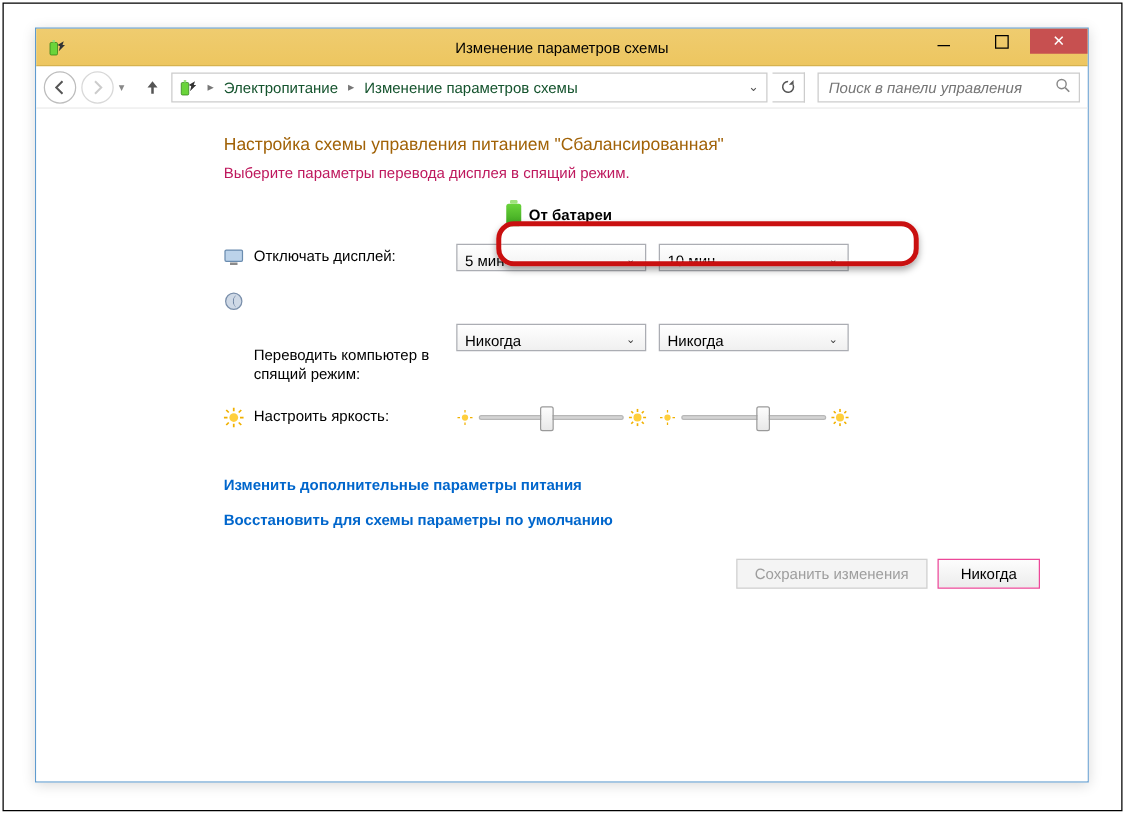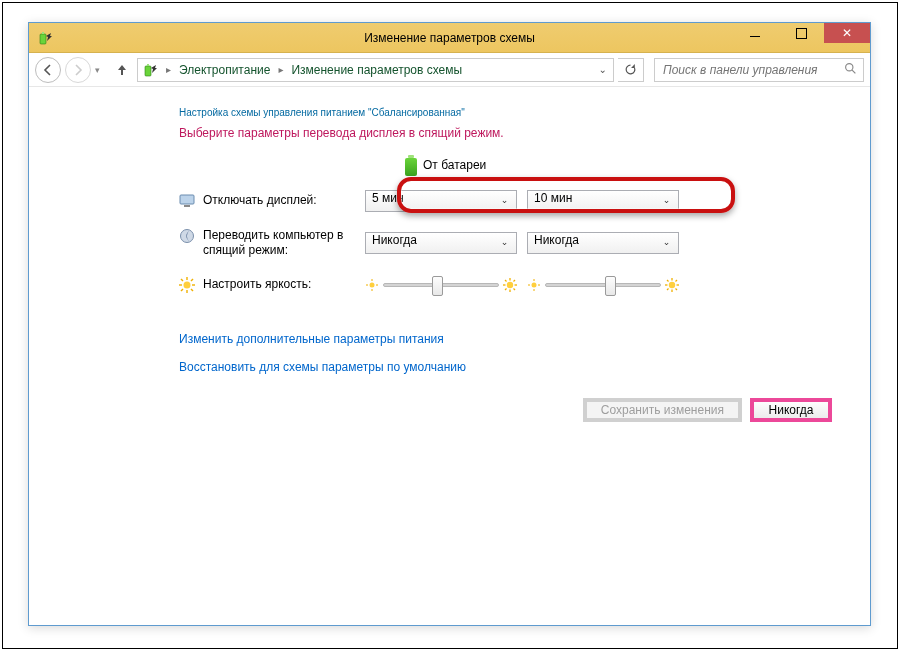--- a/index.html
+++ b/index.html
@@ -152,41 +152,43 @@
 
   
   .content {
     position:absolute;
     top:64px;
     left:0; right:0; bottom:0;
     padding: 20px 34px 20px 150px;
     background:#fff;
   }
   .heading {
-    color:#0369a1;
-    font-size:10px;
+    color:#a16207;
+    font-size:14px;
     margin-bottom:8px;
   }
   .subheading {
     color:#be185d;
     font-size:12px;
     margin-bottom:18px;
   }
 
   .columns-header {
     display:flex;
     margin-left:226px;
     gap:10px;
     margin-bottom:12px;
   }
   .col-head {
     width:152px;
     display:flex;
+    align-items:center;
     gap:6px;
     font-size:12px;
+    font-weight:bold;
   }
   .battery-icon {
     width:12px; height:18px;
     background:linear-gradient(#6ad43a,#3aa21e);
     border-radius:2px;
     position:relative;
   }
   .battery-icon::before {
     content:""; position:absolute; top:-3px; left:3px;
     width:6px; height:3px; background:#9fe27b; border-radius:1px;
@@ -213,21 +215,21 @@
   .setting-label .lbl-icon {
     width:16px; height:16px;
     flex-shrink:0;
   }
   .combo {
     width:152px;
     height:22px;
     border:1px solid #abadb3;
     background:linear-gradient(#fff,#f0f0f0);
     display:flex;
-    align-items:flex-start;
+    align-items:flex-end;
     padding:0 4px 0 6px;
     font-size:12px;
     position:relative;
   }
   .combo .arrow {
     margin-left:auto;
     width:15px; height:18px;
     display:flex; align-items:center; justify-content:center;
     font-size:9px; color:#333;
   }
@@ -264,39 +266,40 @@
     position:absolute;
     top:-8px;
     width:11px; height:20px;
     background:linear-gradient(#fdfdfd,#e8e8e8);
     border:1px solid #9a9a9a;
     border-radius:2px;
   }
 
   .links {
     margin-top:34px;
+    font-weight:bold;
   }
   .link {
     color:#0066cc;
     font-size:12px;
     margin-bottom:14px;
     cursor:pointer;
   }
 
   .button-row {
     display:flex;
     justify-content:flex-end;
     gap:8px;
     margin-top:24px;
     padding-right:4px;
   }
   .btn {
     min-width:120px;
     height:24px;
-    border:4px solid #ec4899;
+    border:1px solid #ec4899;
     background:linear-gradient(#fdfdfd,#ececec);
     display:flex; align-items:center; justify-content:center;
     font-size:12px;
     padding:4px 14px;
   }
   .btn.disabled {
     color:#9e9e9e;
     background:#f4f4f4;
     border-color:#d0d0d0;
   }
@@ -408,21 +411,21 @@
     </div>
 
     <div class="setting-row">
       <div class="setting-label">
         <span class="lbl-icon">
           <svg viewBox="0 0 16 16">
               <circle cx="8" cy="8" r="6.5" fill="#cfd9e6" stroke="#7a8fab"></circle>
               <path d="M10 3 A6 6 0 0 0 10 13 A7 7 0 0 1 10 3 Z" fill="#5a7294"></path>
             </svg>
         </span>
-        <span style="line-height:1.25;">Переводить компьютер в спящий режим:</span>
+        <span style="line-height:1.25;margin-top:44px;">Переводить компьютер в спящий режим:</span>
       </div>
       <div class="combo">
         <span>Никогда</span>
         <span class="arrow">⌄</span>
       </div>
       <div class="combo">
         <span>Никогда</span>
         <span class="arrow">⌄</span>
       </div>
     </div>

